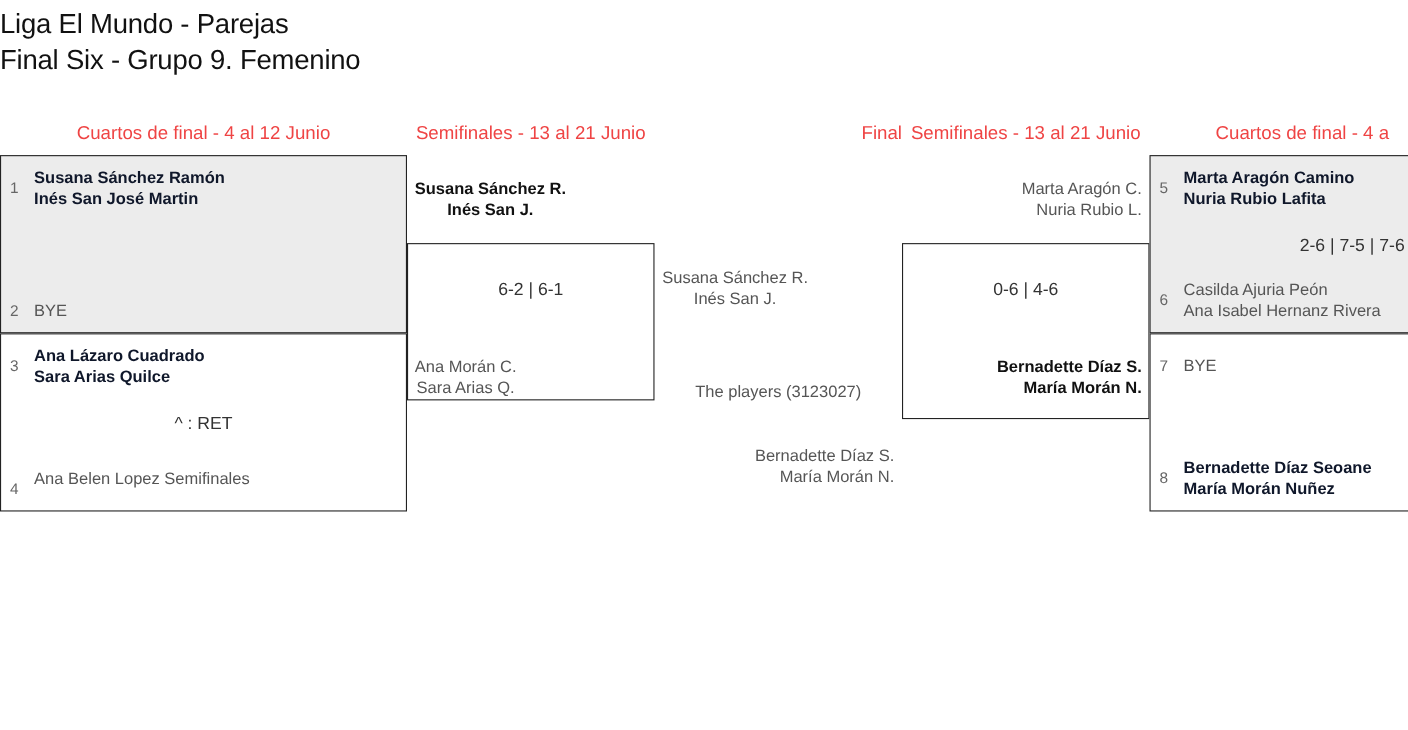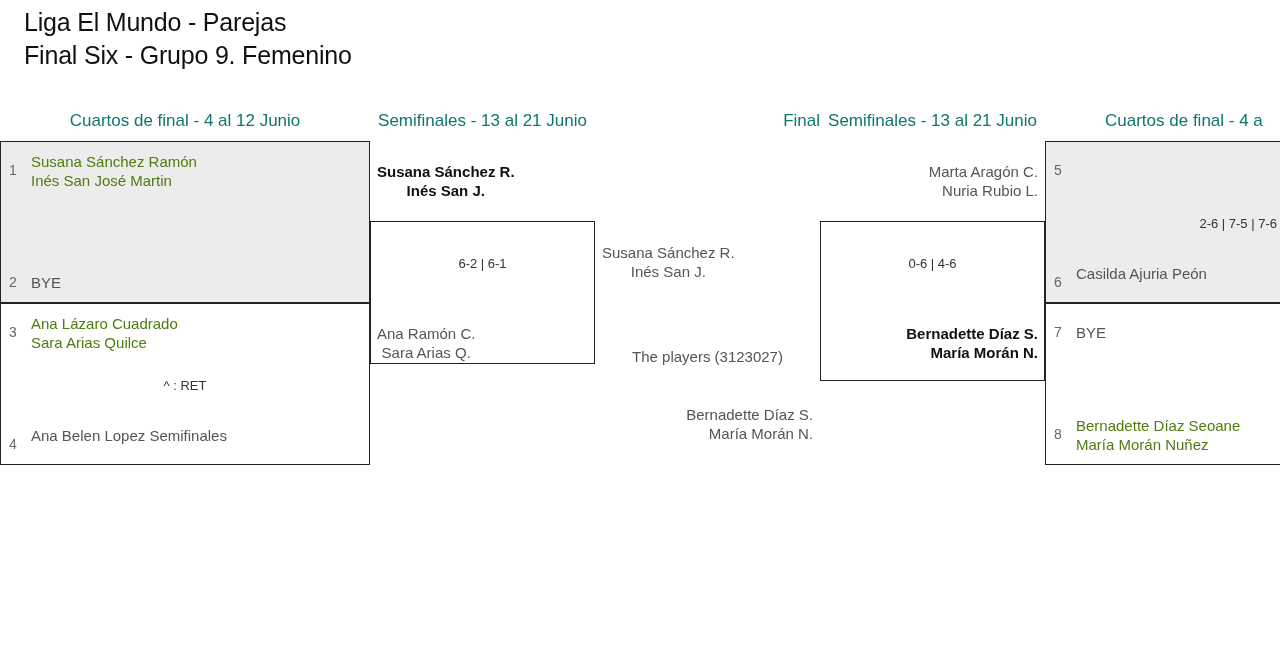--- a/index.html
+++ b/index.html
@@ -23,30 +23,29 @@
     top: 6px;
     width: 800px;
   }
   .title-line {
     font-size: 25px;
     line-height: 33px;
     font-weight: 400;
     color: #111111;
     letter-spacing: -0.2px;
     white-space: nowrap;
-    margin-left: 24px;
   }
 
   
   .round-header {
     position: absolute;
     top: 110px;
     font-size: 17px;
     line-height: 21px;
-    color: #0f766e;
+    color: #ef4444;
     white-space: nowrap;
   }
   #hdr-qf-left   { left: 0px;    width: 370px; text-align: center; }
   #hdr-sf-left   { left: 370px;  width: 225px; text-align: center; }
   #hdr-final     { left: 595px;  width: 225px; text-align: right; }
   #hdr-sf-right  { left: 820px;  width: 225px; text-align: center; }
   #hdr-qf-right  { left: 1045px; width: 370px; text-align: left; padding-left: 60px; box-sizing: border-box; }
 
   
   .box {
@@ -82,30 +81,30 @@
     flex: 0 0 20px;
     text-align: center;
     padding-top: 9px;
   }
   .team {
     font-size: 15px;
     line-height: 19px;
     white-space: nowrap;
   }
   .team .ln { display: block; }
-  .team.winner { font-weight: 400; color: #4d7c0f; }
+  .team.winner { font-weight: 700; color: #0f172a; }
   .team.loser  { font-weight: 400; color: #555555; }
   .team.single { padding-top: 9px; }
 
   .slot.left  { padding-left: 2px; padding-right: 10px; }
 
   
   .score {
     position: absolute;
-    font-size: 13px;
+    font-size: 16px;
     line-height: 19px;
     color: #333333;
     width: 100%;
     box-sizing: border-box;
     white-space: nowrap;
   }
   .score.center { text-align: center; }
   .score.right  { text-align: right; padding-right: 4px; }
 
   
@@ -177,21 +176,21 @@
   <span class="ln">Inés San J.</span>
 </div>
 
 <div class="box plain" style="left:370px; top:221px; width:225px; height:143px;">
   <div class="qf-inner">
     <div class="score center" style="top:32px; left:0px;">6-2 | 6-1</div>
   </div>
 </div>
 
 <div class="float-team loser ta-left" style="left:377px; top:324px;">
-  <span class="ln">Ana Ramón C.</span>
+  <span class="ln">Ana Morán C.</span>
   <span class="ln">Sara Arias Q.</span>
 </div>
 
 <div class="float-team loser ta-left" style="left:602px; top:243px;">
   <span class="ln">Susana Sánchez R.</span>
   <span class="ln">Inés San J.</span>
 </div>
 
 <div class="float-team loser ta-right" style="left:595px; top:334px; width:225px; text-align:center;margin-top:13px;">
   <span class="ln">The players (3123027)</span>
@@ -215,26 +214,31 @@
 
 <div class="float-team winner ta-right" style="left:820px; top:324px; width:218px;">
   <span class="ln">Bernadette Díaz S.</span>
   <span class="ln">María Morán N.</span>
 </div>
 
 <div class="box shaded" style="left:1045px; top:141px; width:370px; height:162px;">
   <div class="qf-inner">
     <div class="slot top left">
       <span class="seed">5</span>
+      <span class="team winner">
+        <span class="ln">Marta Aragón Camino</span>
+        <span class="ln">Nuria Rubio Lafita</span>
+      </span>
     </div>
     <div class="score right" style="top:72px; left:-135px; width:370px; text-align:right;">2-6 | 7-5 | 7-6</div>
     <div class="slot bottom left">
       <span class="seed">6</span>
       <span class="team loser">
         <span class="ln">Casilda Ajuria Peón</span>
+        <span class="ln">Ana Isabel Hernanz Rivera</span>
       </span>
     </div>
   </div>
 </div>
 
 <div class="box plain" style="left:1045px; top:303px; width:370px; height:162px;">
   <div class="qf-inner">
     <div class="slot top left">
       <span class="seed">7</span>
       <span class="team loser single">

